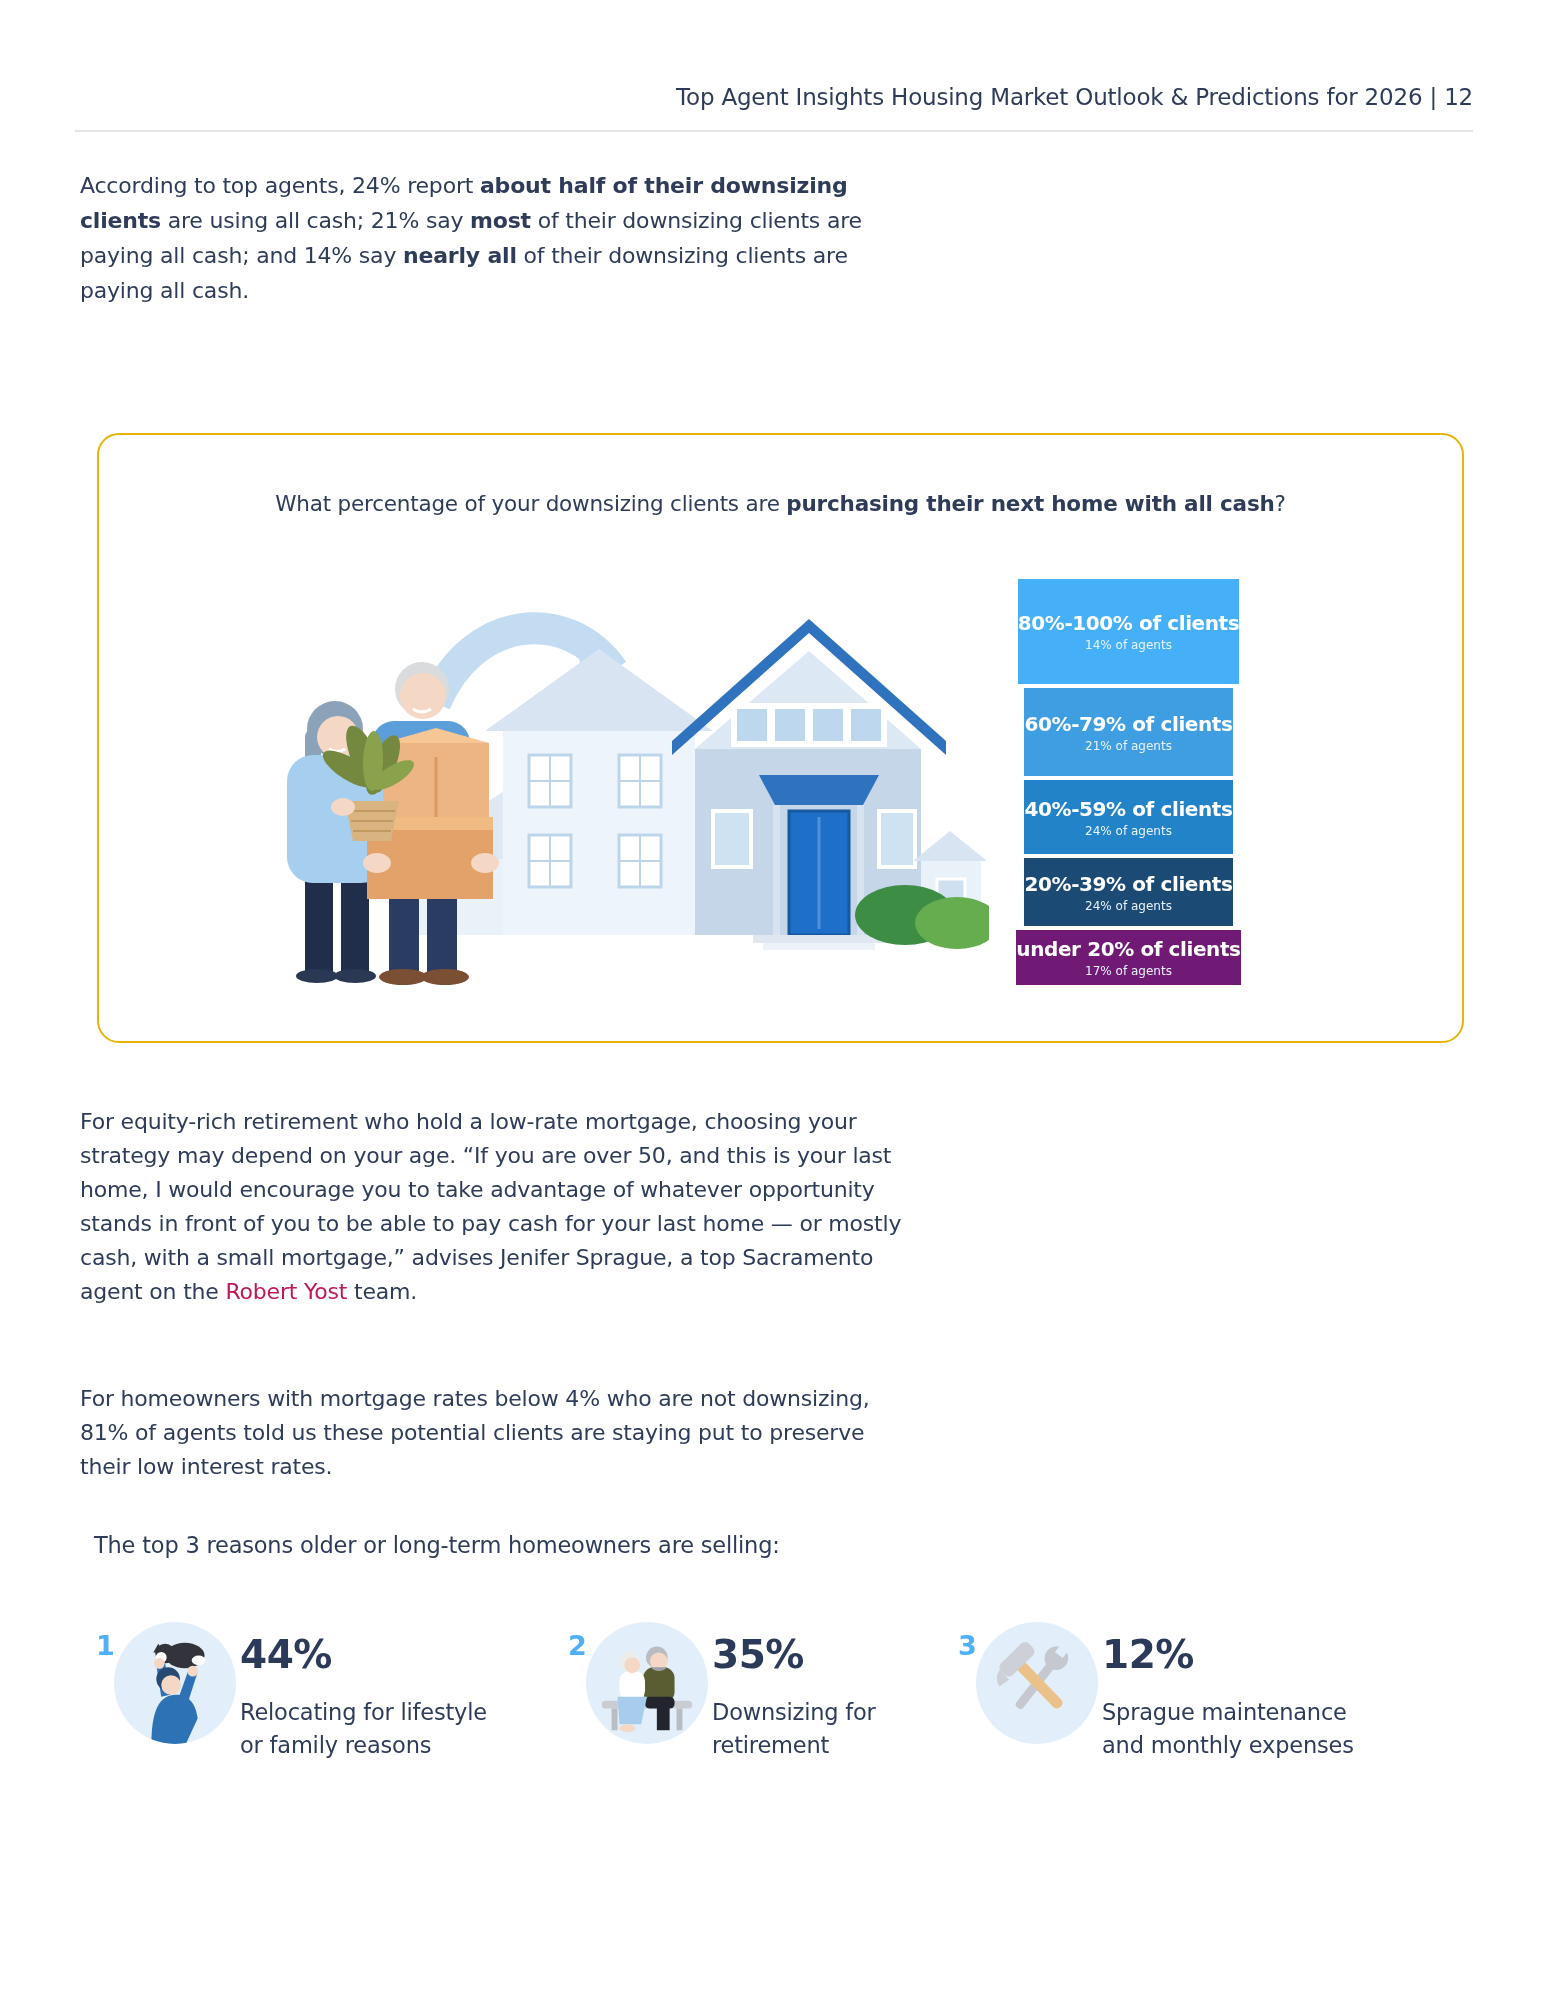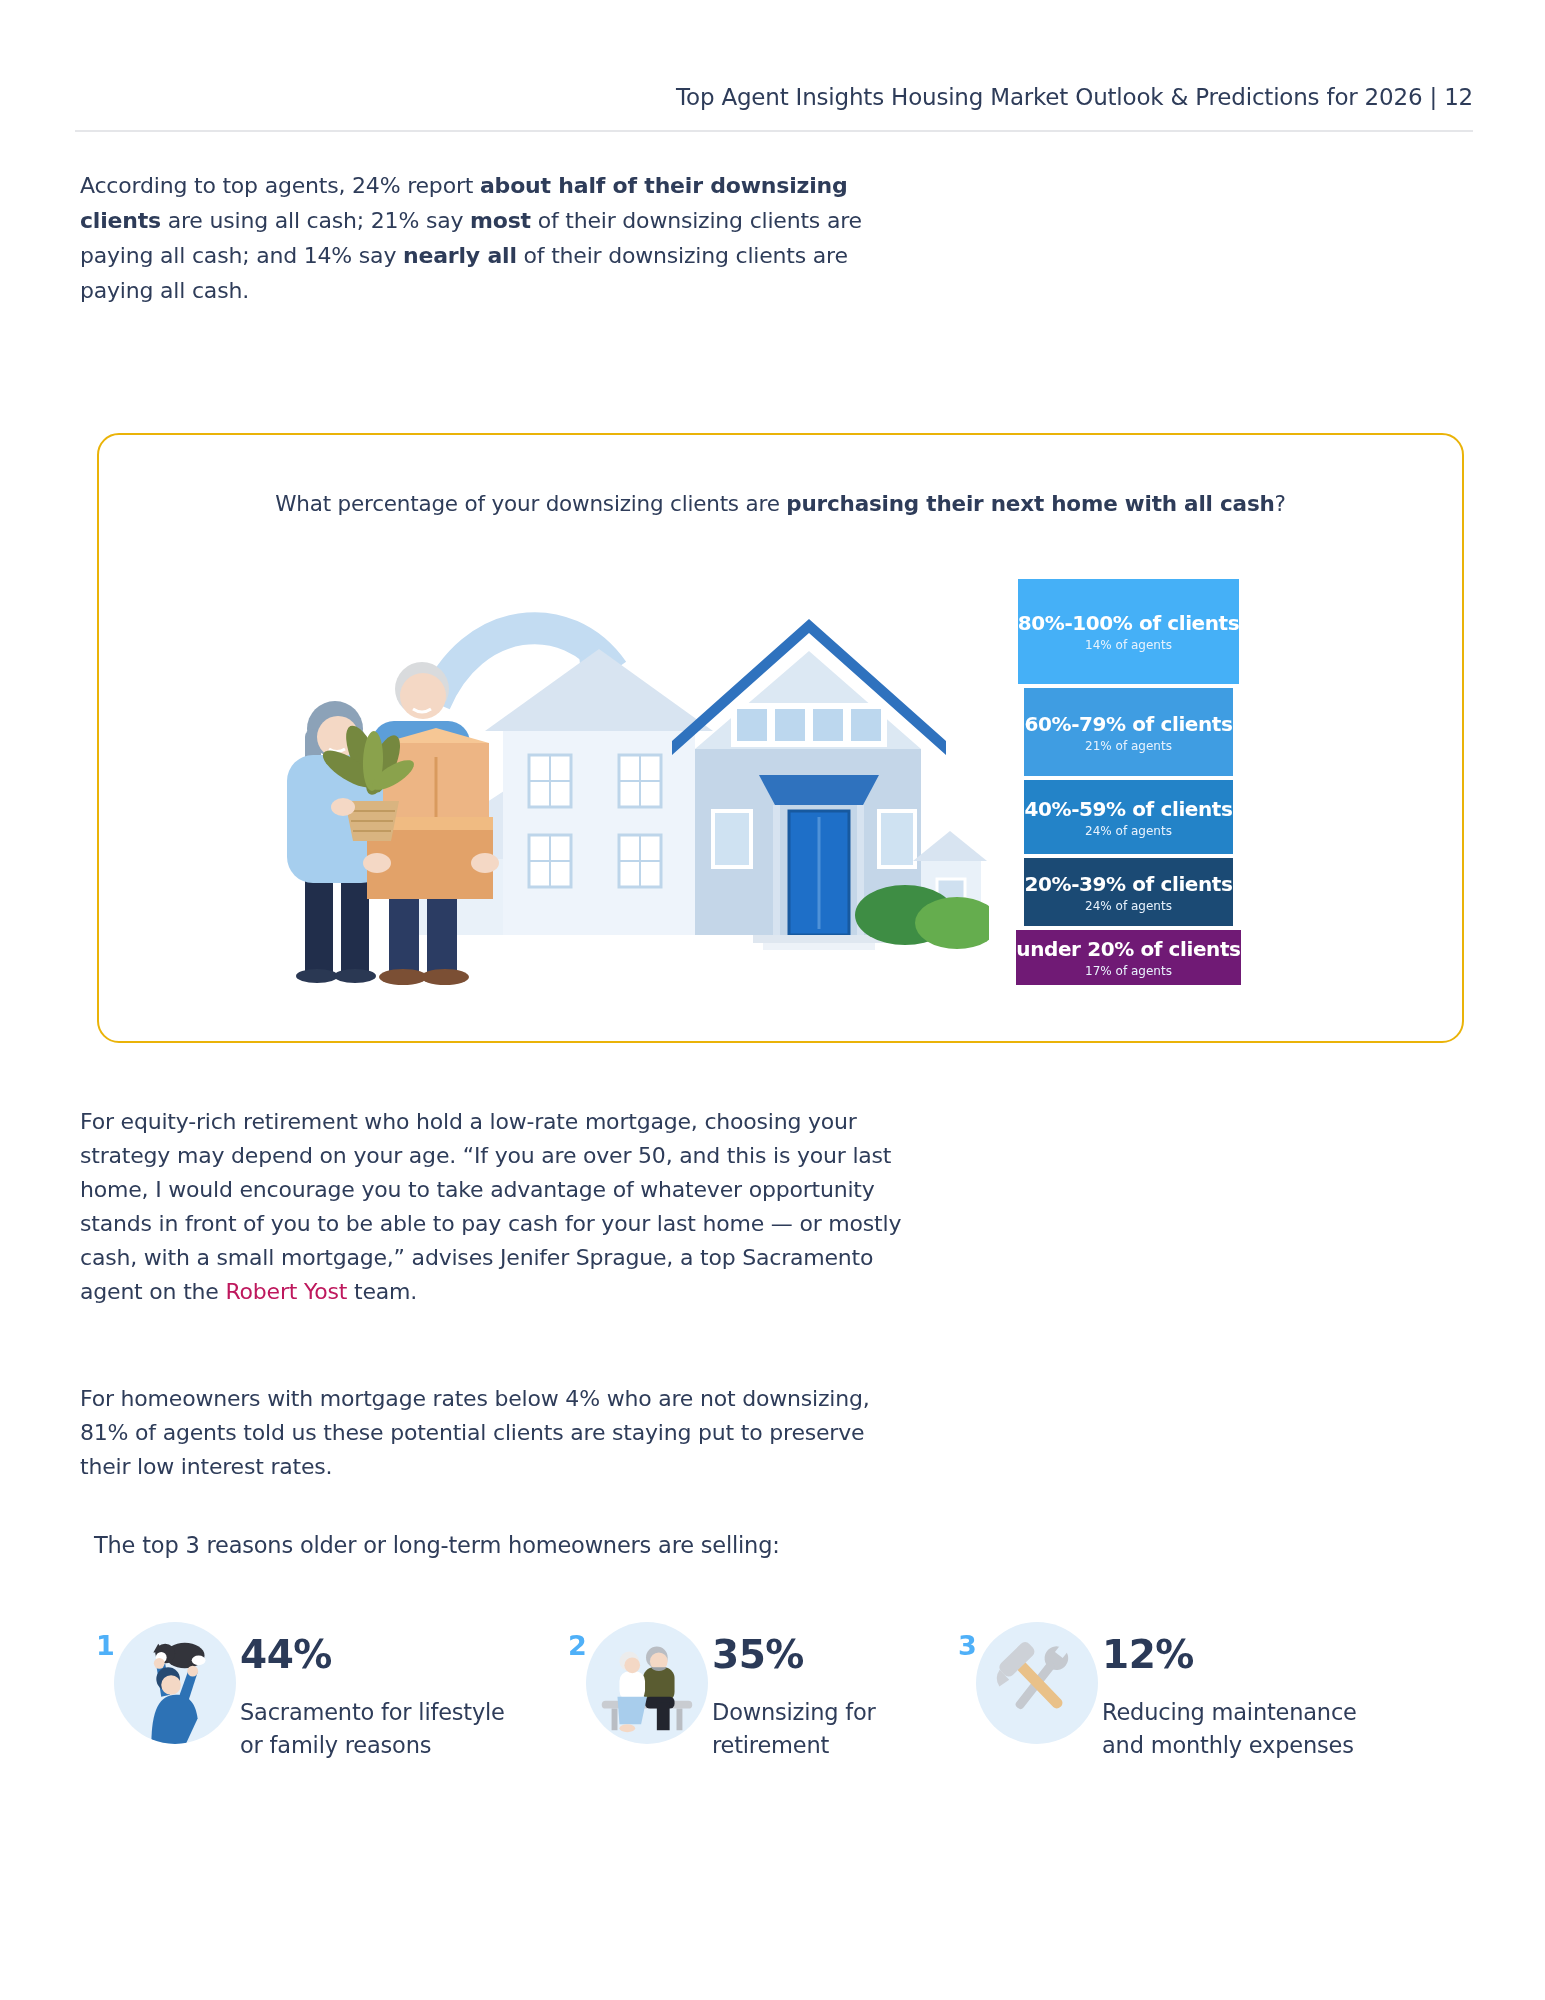--- a/index.html
+++ b/index.html
@@ -239,21 +239,21 @@
       <path d="M66,76 L76,48 l9,3 -9,28 z" fill="#2d72b5"></path>
       <circle cx="46" cy="42" r="5.5" fill="#f4d8c5"></circle>
       <circle cx="80" cy="50" r="5.5" fill="#f4d8c5"></circle>
       <circle cx="55" cy="58" r="12" fill="#274a72"></circle>
       <circle cx="58" cy="64" r="10" fill="#f4d8c5"></circle>
       <path d="M38,124 c0,-34 8,-50 25,-50 c14,0 20,10 22,24 l-12,26 z" fill="#2d72b5"></path>
     </g>
   </svg>
   <div class="rtext">
     <div class="rvalue">44%</div>
-    <div class="rlabel">Sacramento for lifestyle</div>
+    <div class="rlabel">Relocating for lifestyle</div>
     <div class="rlabel">or family reasons</div>
   </div>
 </div>
 
 <div class="reason r2">
   <div class="rank">2</div>
   <svg class="rcircle" viewBox="0 0 124 124" aria-hidden="true">
     <defs>
         <clipPath id="cp2">
           <circle cx="62" cy="62" r="62"></circle>
@@ -301,16 +301,16 @@
       </g>
       <g transform="rotate(-44 62 62)">
         <rect x="57" y="34" width="11" height="62" rx="5" fill="#e9c189"></rect>
         <rect x="44" y="22" width="40" height="17" rx="6" fill="#cdd1d7"></rect>
         <path d="M44,26 q-10,2 -12,12 l12,2 z" fill="#cdd1d7"></path>
       </g>
     </g>
   </svg>
   <div class="rtext">
     <div class="rvalue">12%</div>
-    <div class="rlabel">Reducing maintenance</div>
+    <div class="rlabel">Sprague maintenance</div>
     <div class="rlabel">and monthly expenses</div>
   </div>
 </div>
 
 </body></html>

